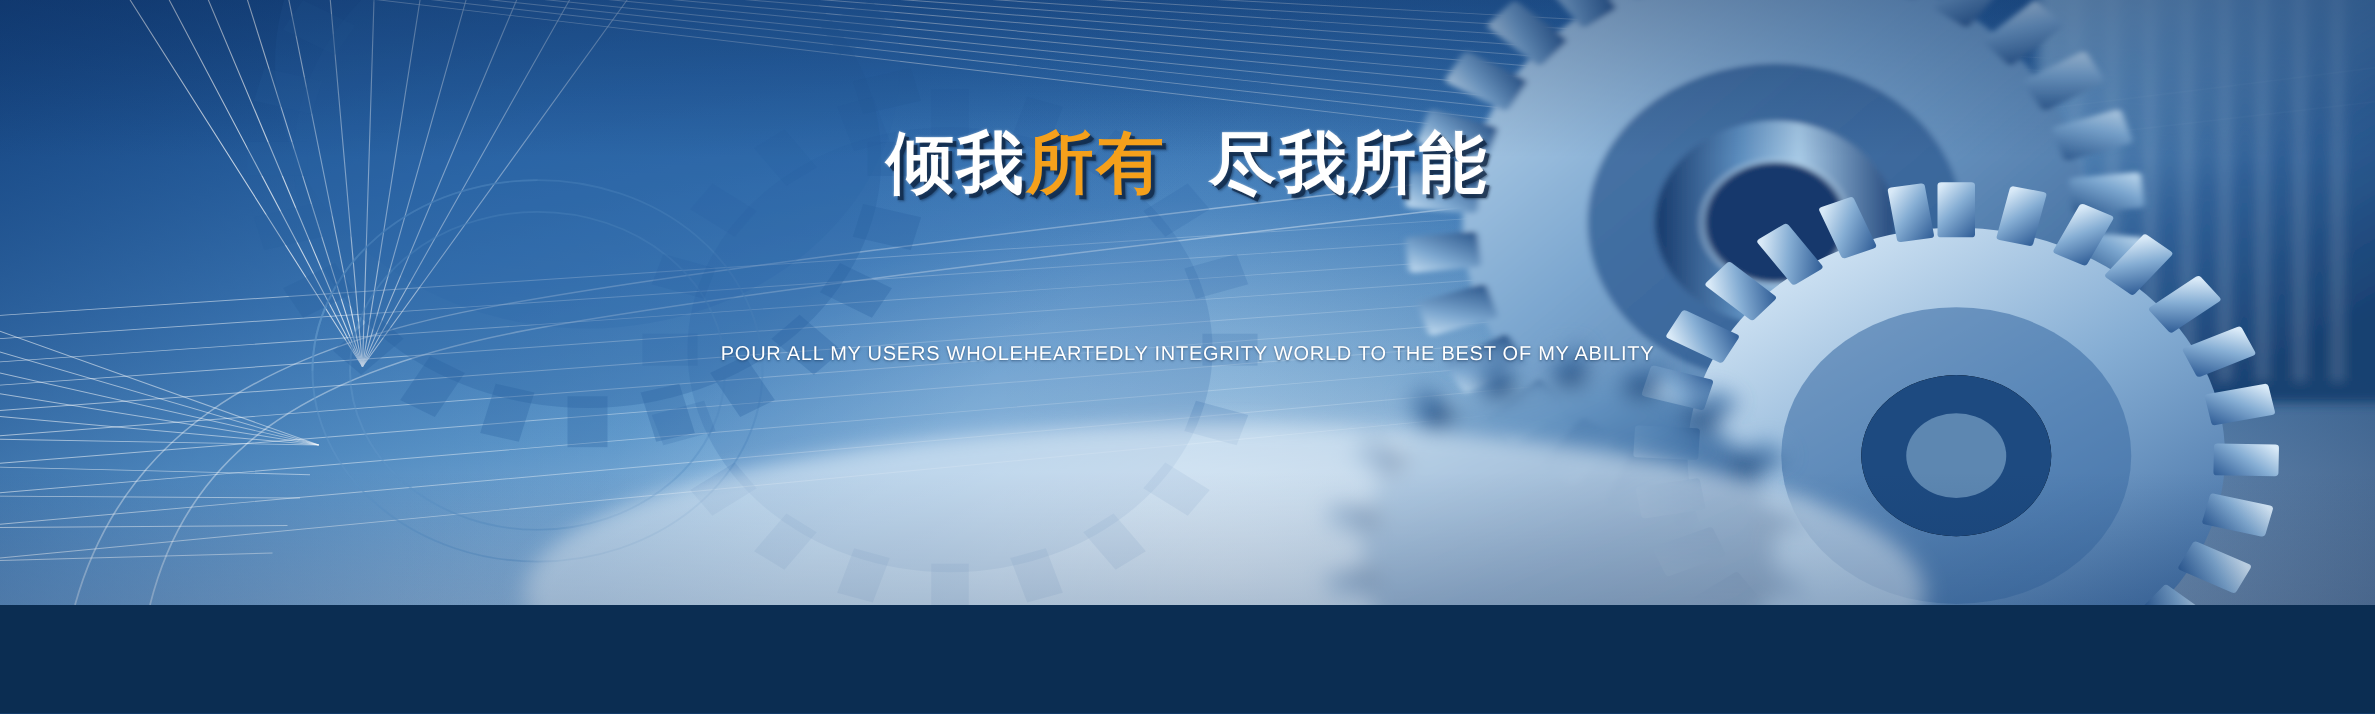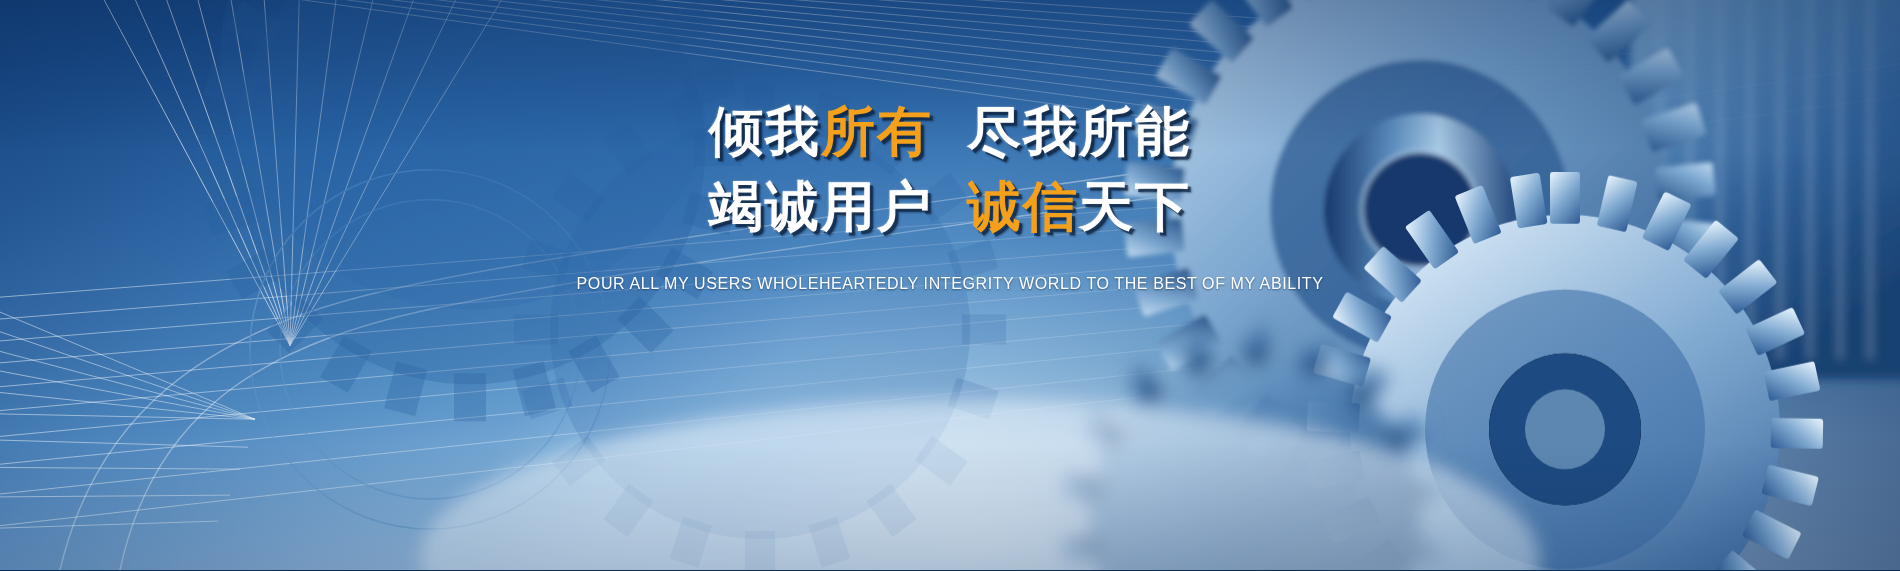--- a/index.html
+++ b/index.html
@@ -1,21 +1,21 @@
 <!DOCTYPE html>
 <html><head>
 <meta charset="utf-8">
 <style>
   * { margin:0; padding:0; box-sizing:border-box; }
   html,body { background:#0b2d52; }
 
   .banner{
     position:relative;
     width:1900px;
-    height:570px;
+    height:484px;
     overflow:hidden;
     font-family:"Liberation Sans", sans-serif;
     background:#2e6bb0;
   }
 
   
   .bg-base{
     position:absolute; inset:0;
     background:
       radial-gradient(ellipse 900px 520px at 52% 95%, rgba(222,236,248,0.95) 0%, rgba(190,216,238,0.55) 28%, rgba(120,165,210,0.12) 58%, rgba(0,0,0,0) 75%),
@@ -386,20 +386,17 @@
       <ellipse cx="980" cy="560" rx="560" ry="160" fill="#eaf4fc" opacity="0.55" filter="url(#soft3)"></ellipse>
     </svg>
   </div>
 
   <div class="bg-vignette"></div>
 
   <div class="headline-wrap">
     <div class="hl-line l1">
       <span class="seg white">倾我</span><span class="seg orange">所有</span><span class="gap"></span><span class="seg white">尽我所能</span>
     </div>
-    <div class="hl-line l2">
-      <span class="seg white">竭诚用户</span><span class="gap"></span><span class="seg orange">诚信</span><span class="seg white">天下</span>
-    </div>
   </div>
 
   <div class="subtitle">POUR ALL MY USERS WHOLEHEARTEDLY INTEGRITY WORLD TO THE BEST OF MY ABILITY</div>
 
 </div>
 
 </body></html>

